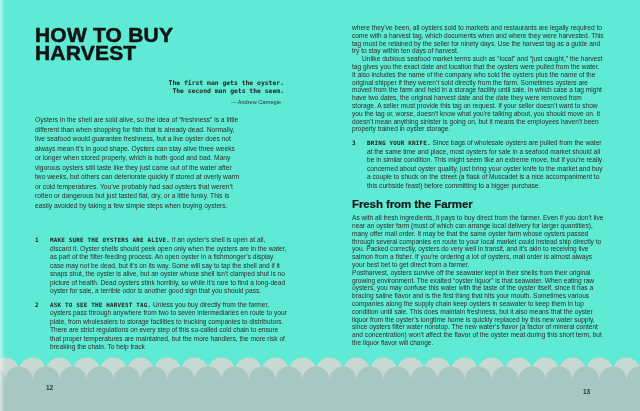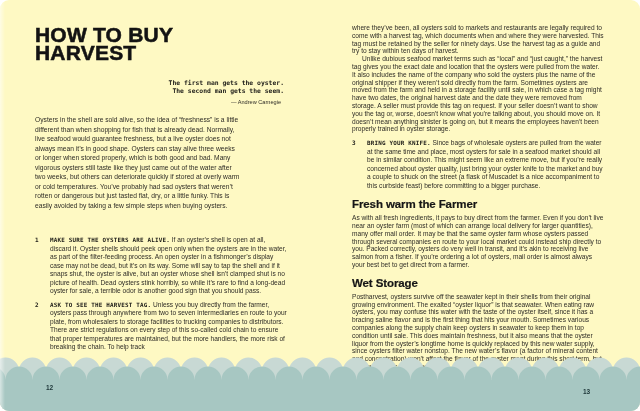--- a/index.html
+++ b/index.html
@@ -82,21 +82,21 @@
   .page-number{
     position:absolute;z-index:7;
     font-size:6.5px;font-weight:bold;color:#20393b;
   }
   .page-number-left{left:46px;top:384px;}
   .page-number-right{left:583px;top:388px;}
 </style>
 </head>
 <body>
 
-<div class="spread" style="background: #fef9c3; border-radius: 9px;">
+<div class="spread" style="background: #5eead4;">
 
   <div class="page page-left">
     <h1 class="chapter-title">
       <div>HOW TO BUY</div>
       <div>HARVEST</div>
     </h1>
 
     <div class="epigraph">
       <div class="epigraph-line">The first man gets the oyster.</div>
       <div class="epigraph-line">The second man gets the seem.</div>
@@ -129,24 +129,23 @@
       <p class="para-indent">Unlike dubious seafood market terms such as “local” and “just caught,” the harvest tag gives you the exact date and location that the oysters were pulled from the water. It also includes the name of the company who sold the oysters plus the name of the original shipper if they weren’t sold directly from the farm. Sometimes oysters are moved from the farm and held in a storage facility until sale, in which case a tag might have two dates, the original harvest date and the date they were removed from storage. A seller must provide this tag on request. If your seller doesn’t want to show you the tag or, worse, doesn’t know what you’re talking about, you should move on. It doesn’t mean anything sinister is going on, but it means the employees haven’t been properly trained in oyster storage.</p>
 
       <div class="step rp-step">
         <span class="step-num">3</span>
         <div class="step-body">
           <span class="step-lead">BRING YOUR KNIFE.</span>
           <span>Since bags of wholesale oysters are pulled from the water at the same time and place, most oysters for sale in a seafood market should all be in similar condition. This might seem like an extreme move, but if you’re really concerned about oyster quality, just bring your oyster knife to the market and buy a couple to shuck on the street (a flask of Muscadet is a nice accompaniment to this curbside feast) before committing to a bigger purchase.</span>
         </div>
       </div>
 
-      <h2 class="section-heading">Fresh warm the Farmer</h2>
+      <h2 class="section-heading">Fresh from the Farmer</h2>
       <p>As with all fresh ingredients, it pays to buy direct from the farmer. Even if you don’t live near an oyster farm (most of which can arrange local delivery for larger quantities), many offer mail order. It may be that the same oyster farm whose oysters passed through several companies en route to your local market could instead ship directly to you. Packed correctly, oysters do very well in transit, and it’s akin to receiving live salmon from a fisher. If you’re ordering a lot of oysters, mail order is almost always your best bet to get direct from a farmer.</p>
 
-      <h2 class="section-heading">Wet Storage</h2>
       <p>Postharvest, oysters survive off the seawater kept in their shells from their original growing environment. The exalted “oyster liquor” is that seawater. When eating raw oysters, you may confuse this water with the taste of the oyster itself, since it has a bracing saline flavor and is the first thing that hits your mouth. Sometimes various companies along the supply chain keep oysters in seawater to keep them in top condition until sale. This does maintain freshness, but it also means that the oyster liquor from the oyster’s longtime home is quickly replaced by this new water supply, since oysters filter water nonstop. The new water’s flavor (a factor of mineral content and concentration) won’t affect the flavor of the oyster meat during this short term, but the liquor flavor will change.</p>
     </div>
   </div>
 
   <svg class="waves" viewBox="0 0 640 58" preserveAspectRatio="none" aria-hidden="true">
     <path d="M-8 18 a13.5 13.5 0 0 1 27 0 a13.5 13.5 0 0 1 27 0 a13.5 13.5 0 0 1 27 0 a13.5 13.5 0 0 1 27 0 a13.5 13.5 0 0 1 27 0 a13.5 13.5 0 0 1 27 0 a13.5 13.5 0 0 1 27 0 a13.5 13.5 0 0 1 27 0 a13.5 13.5 0 0 1 27 0 a13.5 13.5 0 0 1 27 0 a13.5 13.5 0 0 1 27 0 a13.5 13.5 0 0 1 27 0 a13.5 13.5 0 0 1 27 0 a13.5 13.5 0 0 1 27 0 a13.5 13.5 0 0 1 27 0 a13.5 13.5 0 0 1 27 0 a13.5 13.5 0 0 1 27 0 a13.5 13.5 0 0 1 27 0 a13.5 13.5 0 0 1 27 0 a13.5 13.5 0 0 1 27 0 a13.5 13.5 0 0 1 27 0 a13.5 13.5 0 0 1 27 0 a13.5 13.5 0 0 1 27 0 a13.5 13.5 0 0 1 27 0 a13.5 13.5 0 0 1 27 0 a13.5 13.5 0 0 1 27 0 V 58 H -8 Z" style="fill: rgb(200, 217, 212);"></path>
     <path d="M-21.5 27 a13.5 13.5 0 0 1 27 0 a13.5 13.5 0 0 1 27 0 a13.5 13.5 0 0 1 27 0 a13.5 13.5 0 0 1 27 0 a13.5 13.5 0 0 1 27 0 a13.5 13.5 0 0 1 27 0 a13.5 13.5 0 0 1 27 0 a13.5 13.5 0 0 1 27 0 a13.5 13.5 0 0 1 27 0 a13.5 13.5 0 0 1 27 0 a13.5 13.5 0 0 1 27 0 a13.5 13.5 0 0 1 27 0 a13.5 13.5 0 0 1 27 0 a13.5 13.5 0 0 1 27 0 a13.5 13.5 0 0 1 27 0 a13.5 13.5 0 0 1 27 0 a13.5 13.5 0 0 1 27 0 a13.5 13.5 0 0 1 27 0 a13.5 13.5 0 0 1 27 0 a13.5 13.5 0 0 1 27 0 a13.5 13.5 0 0 1 27 0 a13.5 13.5 0 0 1 27 0 a13.5 13.5 0 0 1 27 0 a13.5 13.5 0 0 1 27 0 a13.5 13.5 0 0 1 27 0 a13.5 13.5 0 0 1 27 0 V 58 H -21.5 Z" style="fill: rgb(167, 199, 194);"></path>
   </svg>
   <div class="page-number page-number-left">12</div>
   <div class="page-number page-number-right">13</div>

